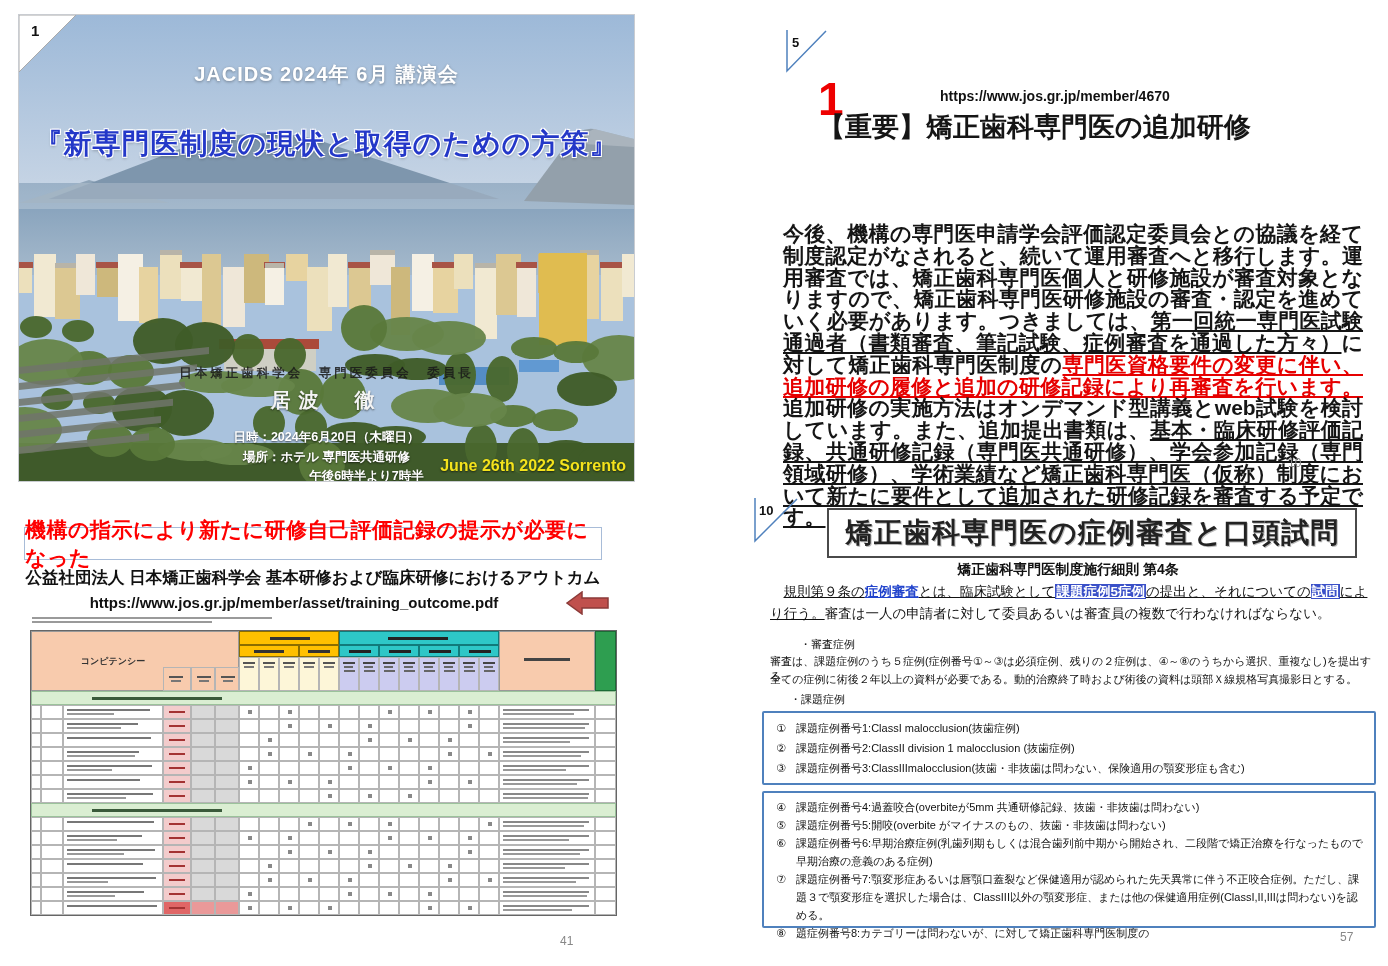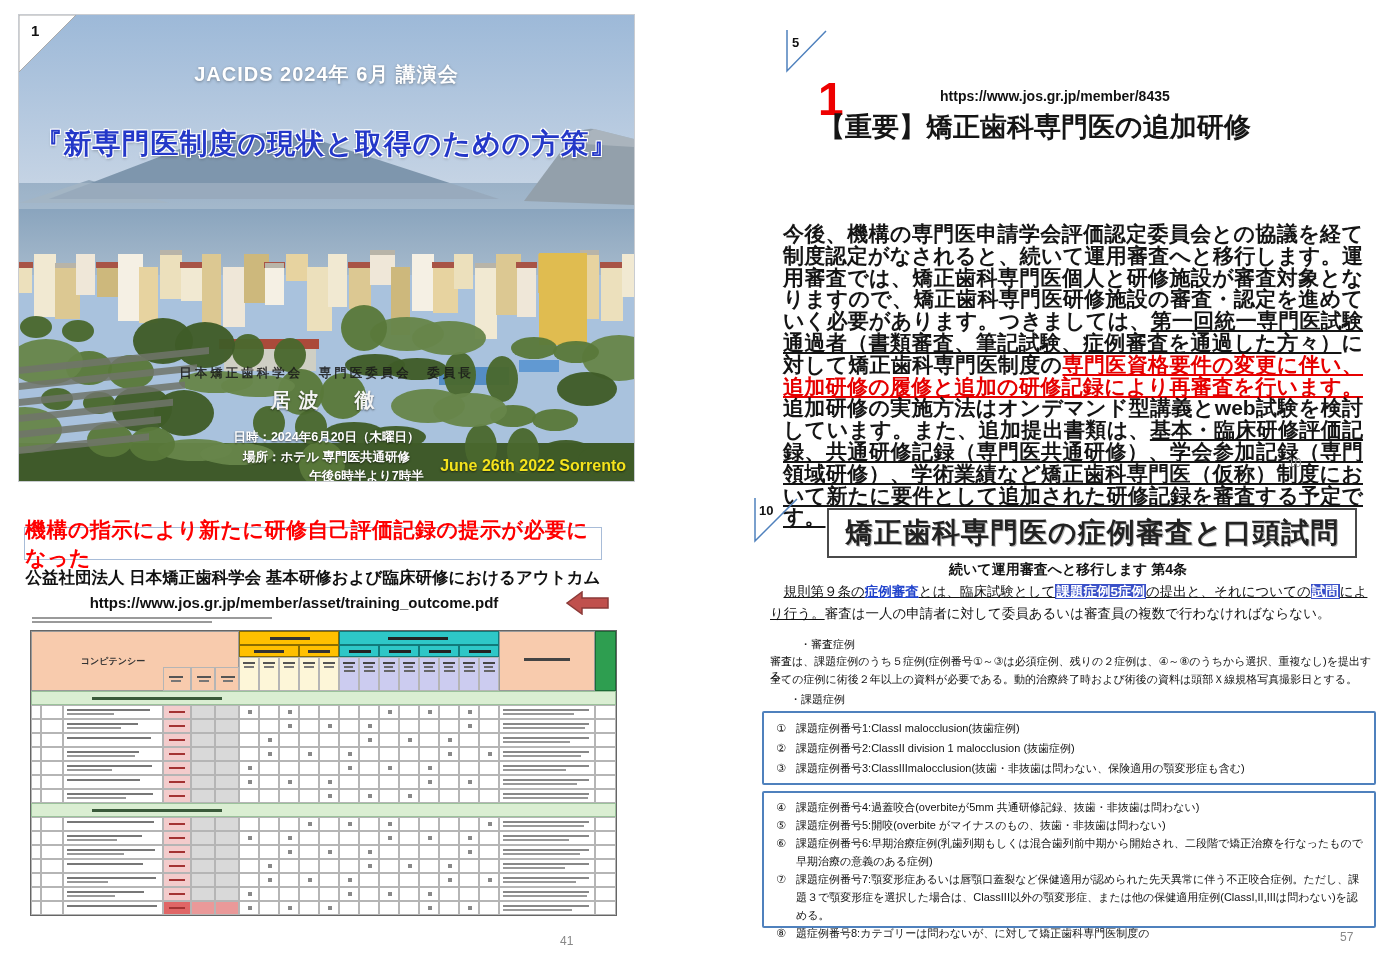--- a/index.html
+++ b/index.html
@@ -212,21 +212,21 @@
       <polygon points="0,0 57,0 0,57" fill="#ffffff" stroke="#aaaaaa" stroke-width="1"></polygon>
       <text x="12" y="21" font-size="15" font-weight="bold" fill="#111" id="badge1-num">1</text>
     </svg>
   </div>
 
   <svg class="abs s5-badge" width="42" height="46">
     <polyline points="2,2 2,43 41,3" fill="none" stroke="#4f81bd" stroke-width="1.5"></polyline>
     <text x="7" y="19" font-size="13" font-weight="bold" fill="#111" id="badge5-num">5</text>
   </svg>
   <div class="abs s5-num">1</div>
-  <div class="abs s5-url">https://www.jos.gr.jp/member/8435</div>
+  <div class="abs s5-url">https://www.jos.gr.jp/member/4670</div>
   <div class="abs s5-title">
     <div>【重要】矯正歯科専門医の追加研修</div>
   </div>
   <div class="abs s5-body"><span class="seg-plain">今後、機構の専門医申請学会評価認定委員会との協議を経て制度認定がなされると、続いて運用審査へと移行します。運用審査では、矯正歯科専門医個人と研修施設が審査対象となりますので、矯正歯科専門医研修施設の審査・認定を進めていく必要があります。つきましては、</span><span class="seg-u">第一回統一専門医試験通過者（書類審査、筆記試験、症例審査を通過した方々）</span><span class="seg-plain">に対して矯正歯科専門医制度の</span><span class="seg-red">専門医資格要件の変更に伴い、追加研修の履修と追加の研修記録により再審査を行います。</span><span class="seg-plain">追加研修の実施方法はオンデマンド型講義とweb試験を検討しています。また、追加提出書類は、</span><span class="seg-bu">基本・臨床研修評価記録、共通研修記録（専門医共通研修）、学会参加記録（専門領域研修）、学術業績など矯正歯科専門医（仮称）制度において新たに要件として追加された研修記録を審査する予定です。</span></div>
   <div class="abs s5-page">10</div>
 
   <div class="abs s41-headline">機構の指示により新たに研修自己評価記録の提示が必要になった</div>
   <div class="abs s41-sub">公益社団法人 日本矯正歯科学会 基本研修および臨床研修におけるアウトカム</div>
   <div class="abs s41-url">https://www.jos.gr.jp/member/asset/training_outcome.pdf</div>
   <svg class="abs s41-arrow" width="44" height="24">
@@ -869,21 +869,21 @@
       </div>
       <div style="position: absolute; left: 564px; top: 270px; width: 21px; height: 14px; background: rgb(255, 255, 255); border: 1px solid rgb(181, 181, 181); box-sizing: border-box; overflow: hidden;"></div>
     </div>
   <div class="abs s41-page">41</div>
 
   <svg class="abs s57-badge" width="46" height="48">
     <polyline points="2,2 2,45 44,3" fill="none" stroke="#4f81bd" stroke-width="1.5"></polyline>
     <text x="6" y="19" font-size="13" font-weight="bold" fill="#111" id="badge10-num">10</text>
   </svg>
   <div class="abs s57-titlebox">矯正歯科専門医の症例審査と口頭試問</div>
-  <div class="abs s57-sub">続いて運用審査へと移行します 第4条</div>
+  <div class="abs s57-sub">矯正歯科専門医制度施行細則 第4条</div>
   <div class="abs s57-intro"><span class="seg-u">規則第９条の</span><span class="seg-blue-u">症例審査</span><span class="seg-u">とは、</span><span class="seg-u">臨床試験</span><span class="seg-u">として</span><span class="seg-hl-u">課題症例5症例</span><span class="seg-u">の提出と、それについての</span><span class="seg-hl-u">試問</span><span class="seg-u">により行う。</span><span class="seg-plain">審査は一人の申請者に対して委員あるいは審査員の複数で行わなければならない。</span></div>
   <div class="abs s57-b1">・審査症例</div>
   <div class="abs s57-t1">審査は、課題症例のうち５症例(症例番号①～③は必須症例、残りの２症例は、④～⑧のうちから選択、重複なし)を提出する。</div>
   <div class="abs s57-t2">全ての症例に術後２年以上の資料が必要である。動的治療終了時および術後の資料は頭部Ｘ線規格写真撮影日とする。</div>
   <div class="abs s57-b2">・課題症例</div>
   <div class="case-box" id="box1">
       <div class="case-item">
         <span class="case-num">①</span>
         <span class="case-text">課題症例番号1:ClassI malocclusion(抜歯症例)</span>
       </div>

